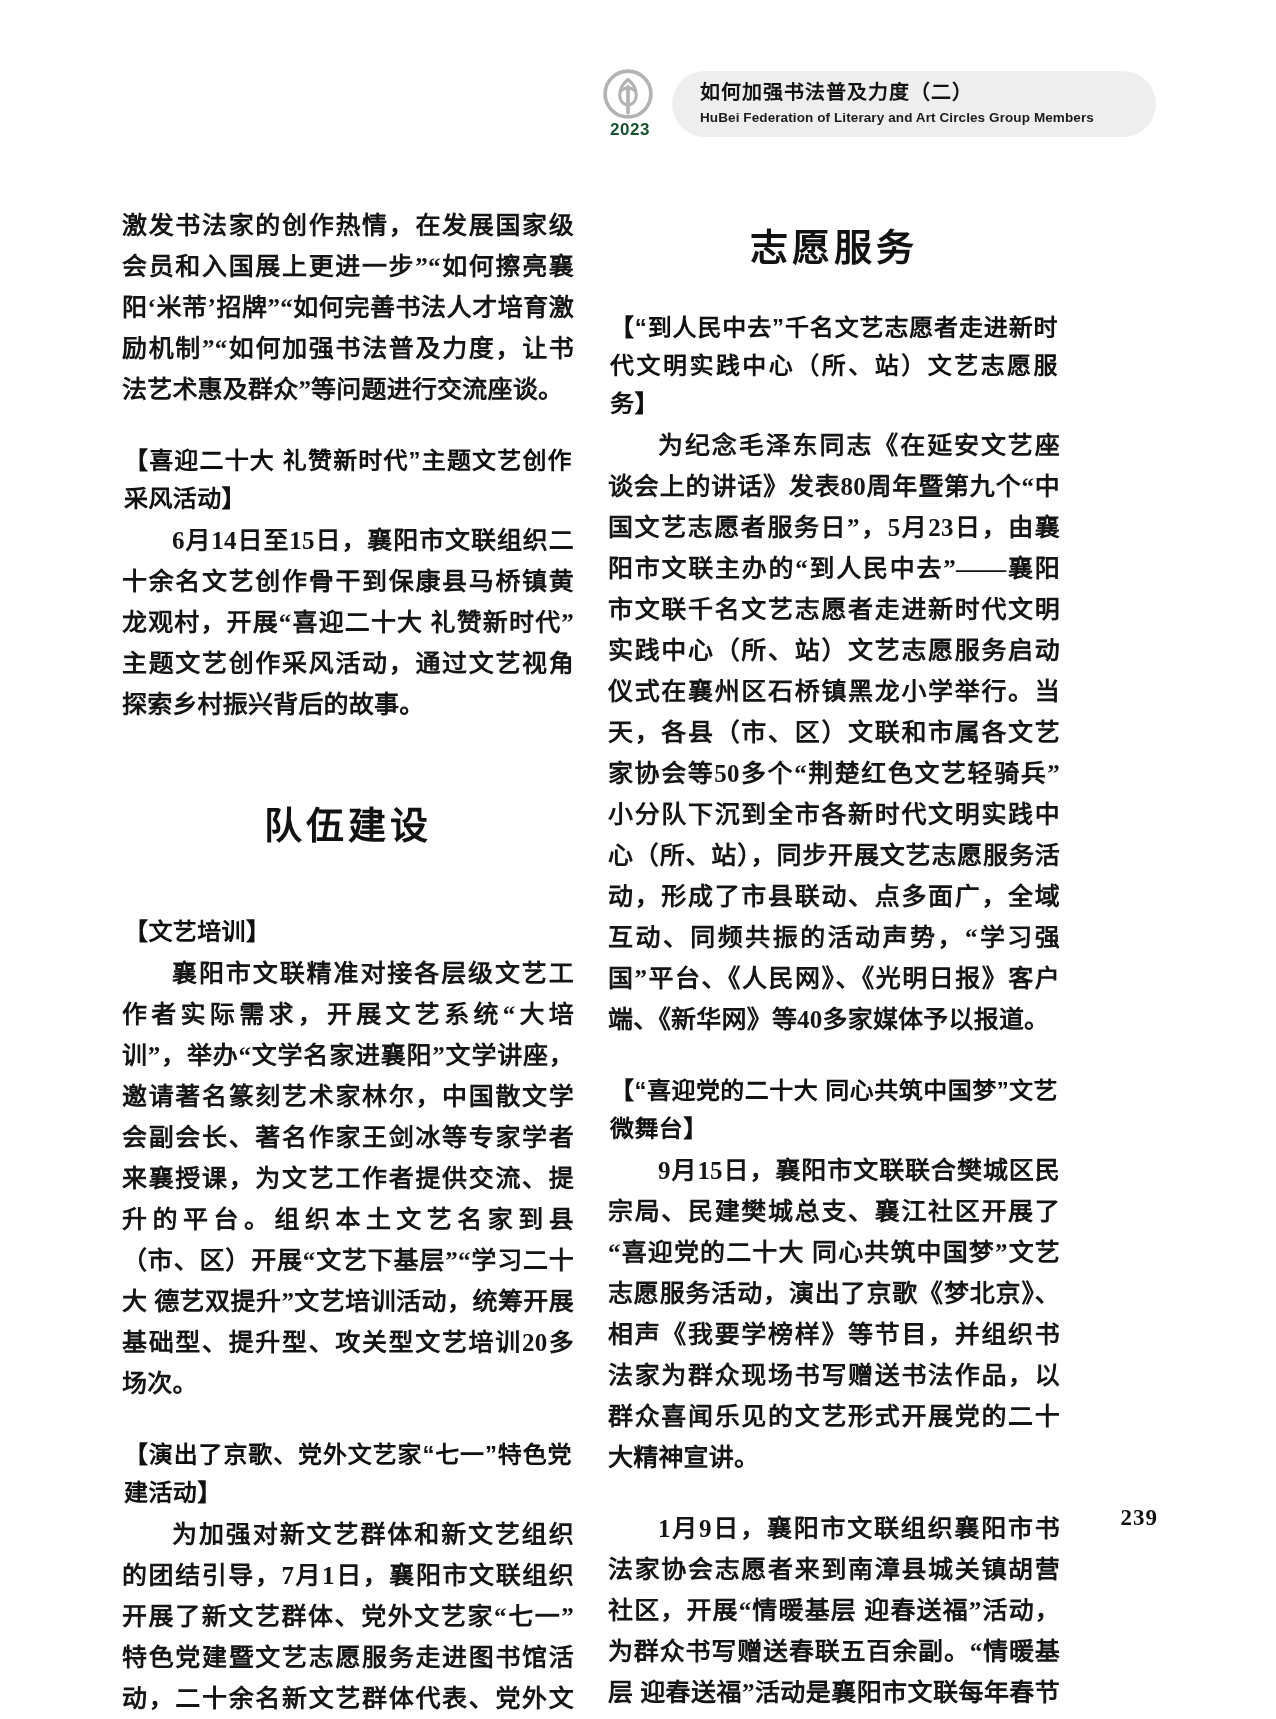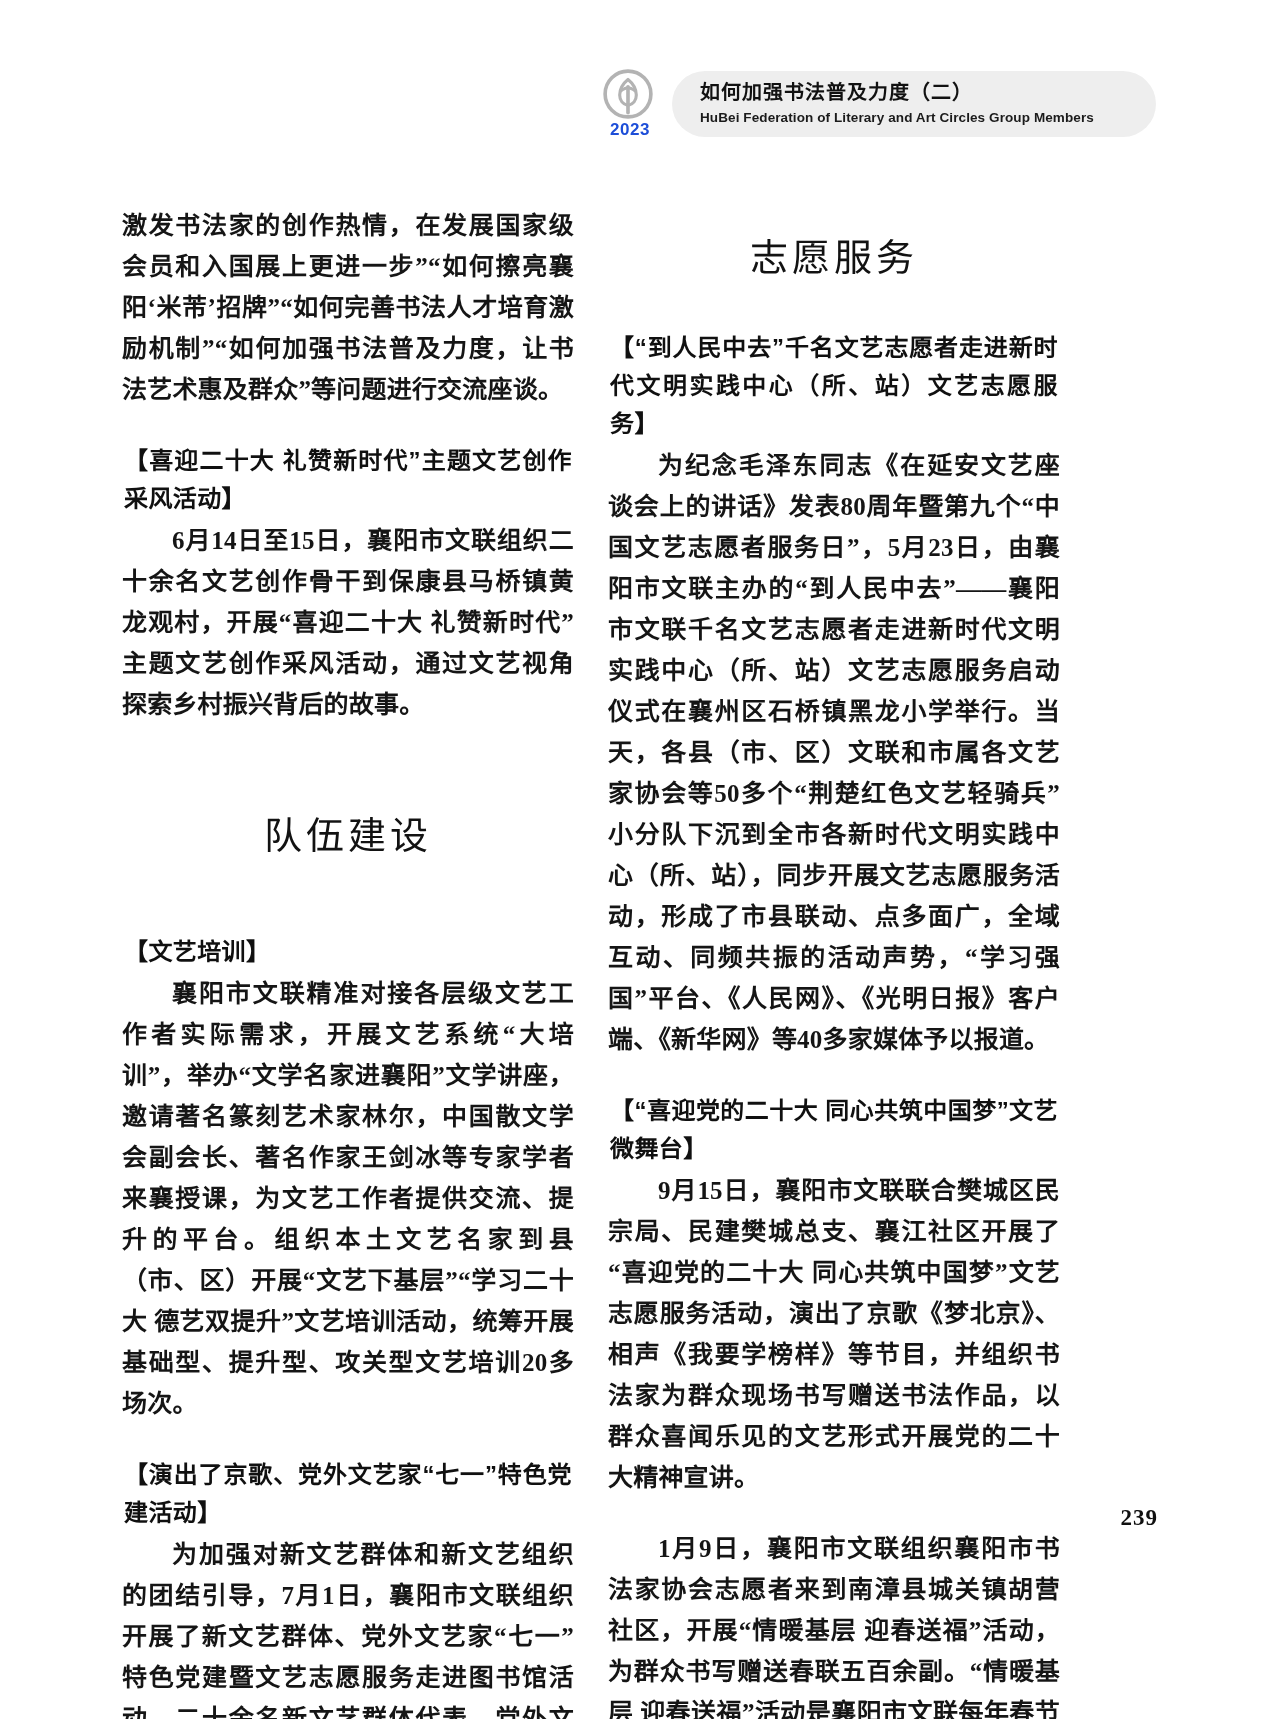--- a/index.html
+++ b/index.html
@@ -50,21 +50,21 @@
   .header-logo .year {
     position: absolute;
     bottom: 0;
     left: 0;
     width: 64px;
     text-align: center;
     font-family: "Liberation Sans", "DejaVu Sans", sans-serif;
     font-weight: bold;
     font-size: 17px;
     letter-spacing: 0.5px;
-    color: #1d4ed8;
+    color: #14532d;
   }
   .header-band {
     background: #eeeeee;
     border-radius: 34px;
     padding: 9px 26px 11px 28px;
     min-width: 430px;
   }
   .header-title-cn {
     font-family: "Liberation Sans", "DejaVu Sans", sans-serif;
     font-weight: bold;
@@ -109,26 +109,26 @@
     text-align: justify;
     text-justify: inter-ideograph;
     letter-spacing: 0.2px;
     margin: 0;
     color: #151515;
   }
   .para.indent { text-indent: 2em; }
 
   .section-title {
     font-family: "Liberation Sans", "DejaVu Sans", sans-serif;
-    font-weight: normal;
+    font-weight: bold;
     font-size: 38px;
     letter-spacing: 4px;
     text-align: center;
     color: #121212;
-    margin: 15px;
+    margin: 5px;
     line-height: 1.2;
   }
 
   .sub-title {
     font-family: "Liberation Sans", "DejaVu Sans", sans-serif;
     font-weight: bold;
     font-size: 24px;
     line-height: 38px;
     letter-spacing: 0.4px;
     color: #101010;

